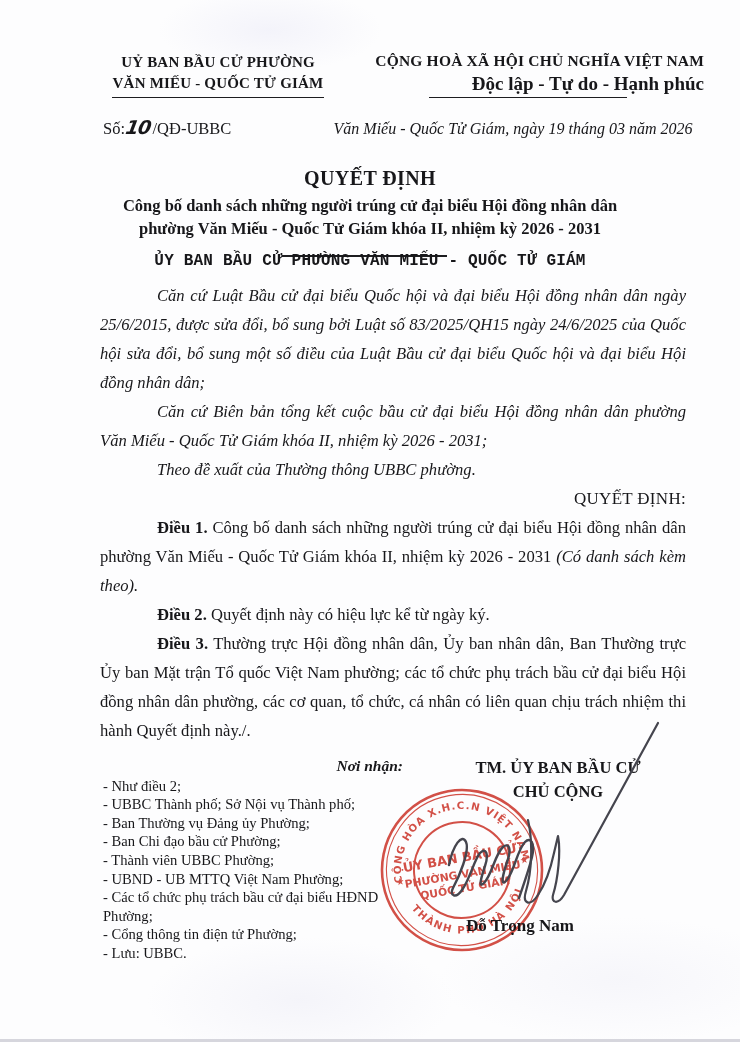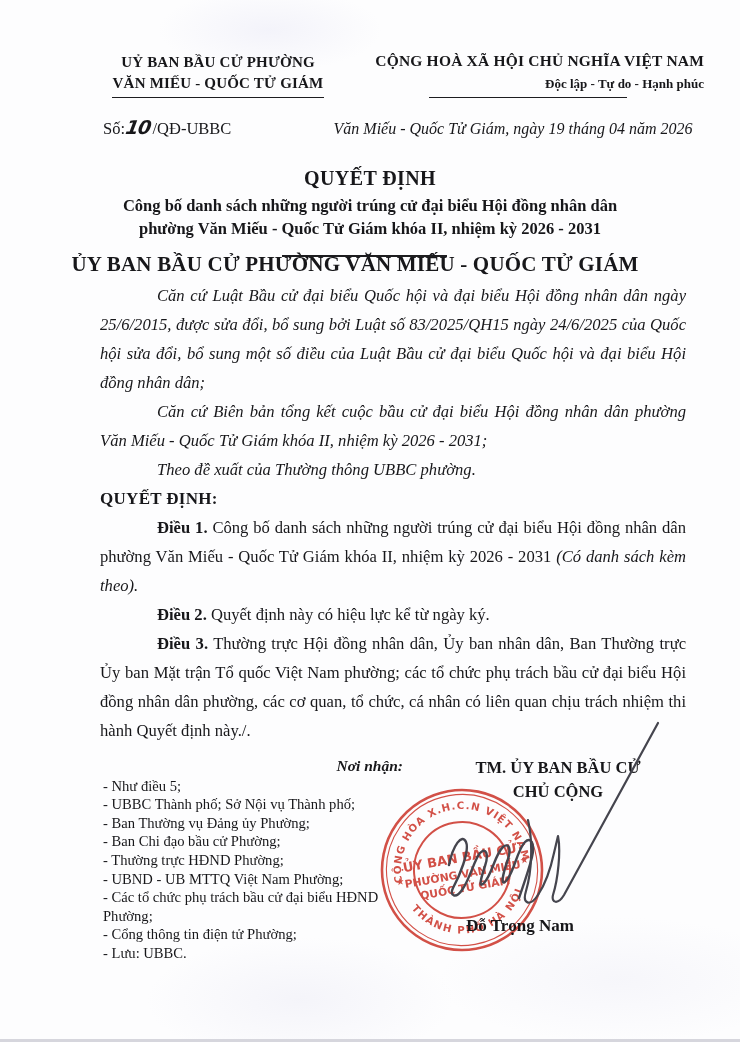--- a/index.html
+++ b/index.html
@@ -14,44 +14,44 @@
     color:#17171a;
   }
   .scan-edge{position:absolute;left:0;bottom:0;width:100%;height:3px;background:#d6d6dd;}
 
   
   .org-block{position:absolute;left:78px;top:52px;width:280px;text-align:center;
     font-weight:bold;font-size:15px;line-height:21px;letter-spacing:.2px;}
   .org-underline{width:212px;margin:3px auto 0;border-bottom:1.8px solid #1d1d20;}
   .motto-block{position:absolute;left:352px;top:50px;width:352px;text-align:right;}
   .motto-line1{font-weight:bold;font-size:15.5px;line-height:22px;letter-spacing:.2px;}
-  .motto-line2{font-weight:bold;font-size:13px;line-height:23px;display:inline-block;}
+  .motto-line2{font-weight:bold;font-size:19px;line-height:23px;display:inline-block;}
   .motto-underline{width:198px;margin:2px auto 0;border-bottom:1.8px solid #1d1d20;}
 
   .doc-number{position:absolute;left:103px;top:116px;font-size:16.5px;}
   .handwritten-no{display:inline-block;font-family:"DejaVu Sans", sans-serif;
     font-style:italic;font-weight:600;font-size:19px;transform:skewX(-10deg);
     letter-spacing:-1px;margin:0 2px 0 1px;}
   .place-date{position:absolute;left:320px;top:120px;width:386px;text-align:center;
     font-style:italic;font-size:16px;}
 
   
   .title-block{position:absolute;left:55px;top:166px;width:630px;text-align:center;}
   .doc-heading{font-weight:bold;font-size:20px;line-height:24px;letter-spacing:.4px;}
   .doc-subject{font-weight:bold;font-size:16.5px;line-height:23px;margin-top:4px;}
   .subject-underlined{border-bottom:2px solid #1d1d20;padding-bottom:17px;}
-  .issuer-line{position:absolute;left:40px;top:252px;width:630px;text-align:center;
-    font-weight:bold;font-size:21px;letter-spacing:.2px;}
+  .issuer-line{position:absolute;left:55px;top:252px;width:630px;text-align:center;
+    font-weight:bold;font-size:16px;letter-spacing:.2px;font-family:Liberation Mono, monospace;}
 
   
   .body-text{position:absolute;left:100px;top:281px;width:586px;
     font-size:16.6px;line-height:29px;text-align:justify;}
   .body-text p{margin:0;text-indent:57px;}
   .preamble-p{font-style:italic;}
-  .decision-heading{text-align:left;font-weight:bold;font-size:17px;
+  .decision-heading{text-align:right;font-weight:normal;font-size:17px;
     margin:1px 0;text-indent:0 !important;letter-spacing:.3px;}
   .article-label{font-weight:bold;}
   .article-suffix{font-style:italic;}
 
   
   .recipients{position:absolute;left:103px;top:757px;width:300px;
     font-size:14.6px;line-height:18.6px;}
   .recipients-heading{font-weight:bold;font-style:italic;font-size:15.5px;margin-bottom:1px;text-align:right;}
   .sign-block{position:absolute;left:443px;top:756px;width:230px;text-align:center;
     font-weight:bold;font-size:16.5px;line-height:24px;}
@@ -78,21 +78,21 @@
     <div>
       <span class="motto-line2">Độc lập - Tự do - Hạnh phúc</span>
     </div>
     <div class="motto-underline"></div>
   </div>
 
   <div class="doc-number">
     <span>Số:</span><span class="handwritten-no">10</span><span>/QĐ-UBBC</span>
   </div>
 
-  <div class="place-date">Văn Miếu - Quốc Tử Giám, ngày 19 tháng 04 năm 2026</div>
+  <div class="place-date">Văn Miếu - Quốc Tử Giám, ngày 19 tháng 03 năm 2026</div>
 
   <div class="title-block">
     <div class="doc-heading">QUYẾT ĐỊNH</div>
     <div class="doc-subject">
       <span>Công bố danh sách những người trúng cử đại biểu Hội đồng nhân dân</span><br>
       <span>phường Văn Miếu - </span><span class="subject-underlined">Quốc Tử Giám khóa II,</span><span> nhiệm kỳ 2026 - 2031</span>
     </div>
   </div>
 
   <div class="issuer-line">ỦY BAN BẦU CỬ PHƯỜNG VĂN MIẾU - QUỐC TỬ GIÁM</div>
@@ -106,25 +106,25 @@
 
     <p><span class="article-label">Điều 1.</span><span> Công bố danh sách những người trúng cử đại biểu Hội đồng nhân dân phường Văn Miếu - Quốc Tử Giám khóa II, nhiệm kỳ 2026 - 2031 </span><span class="article-suffix">(Có danh sách kèm theo).</span></p>
 
     <p><span class="article-label">Điều 2.</span><span> Quyết định này có hiệu lực kể từ ngày ký.</span></p>
 
     <p><span class="article-label">Điều 3.</span><span> Thường trực Hội đồng nhân dân, Ủy ban nhân dân, Ban Thường trực Ủy ban Mặt trận Tổ quốc Việt Nam phường; các tổ chức phụ trách bầu cử đại biểu Hội đồng nhân dân phường, các cơ quan, tổ chức, cá nhân có liên quan chịu trách nhiệm thi hành Quyết định này./.</span></p>
   </div>
 
   <div class="recipients">
     <div class="recipients-heading">Nơi nhận:</div>
-    <div>- Như điều 5;</div>
+    <div>- Như điều 2;</div>
     <div>- UBBC Thành phố; Sở Nội vụ Thành phố;</div>
     <div>- Ban Thường vụ Đảng ủy Phường;</div>
     <div>- Ban Chi đạo bầu cử Phường;</div>
-    <div>- Thường trực HĐND Phường;</div>
+    <div>- Thành viên UBBC Phường;</div>
     <div>- UBND - UB MTTQ Việt Nam Phường;</div>
     <div>- Các tổ chức phụ trách bầu cử đại biểu HĐND Phường;</div>
     <div>- Cổng thông tin điện tử Phường;</div>
     <div>- Lưu: UBBC.</div>
   </div>
 
   <div class="sign-block">
     <div>TM. ỦY BAN BẦU CỬ</div>
     <div>CHỦ CỘNG</div>
   </div>

